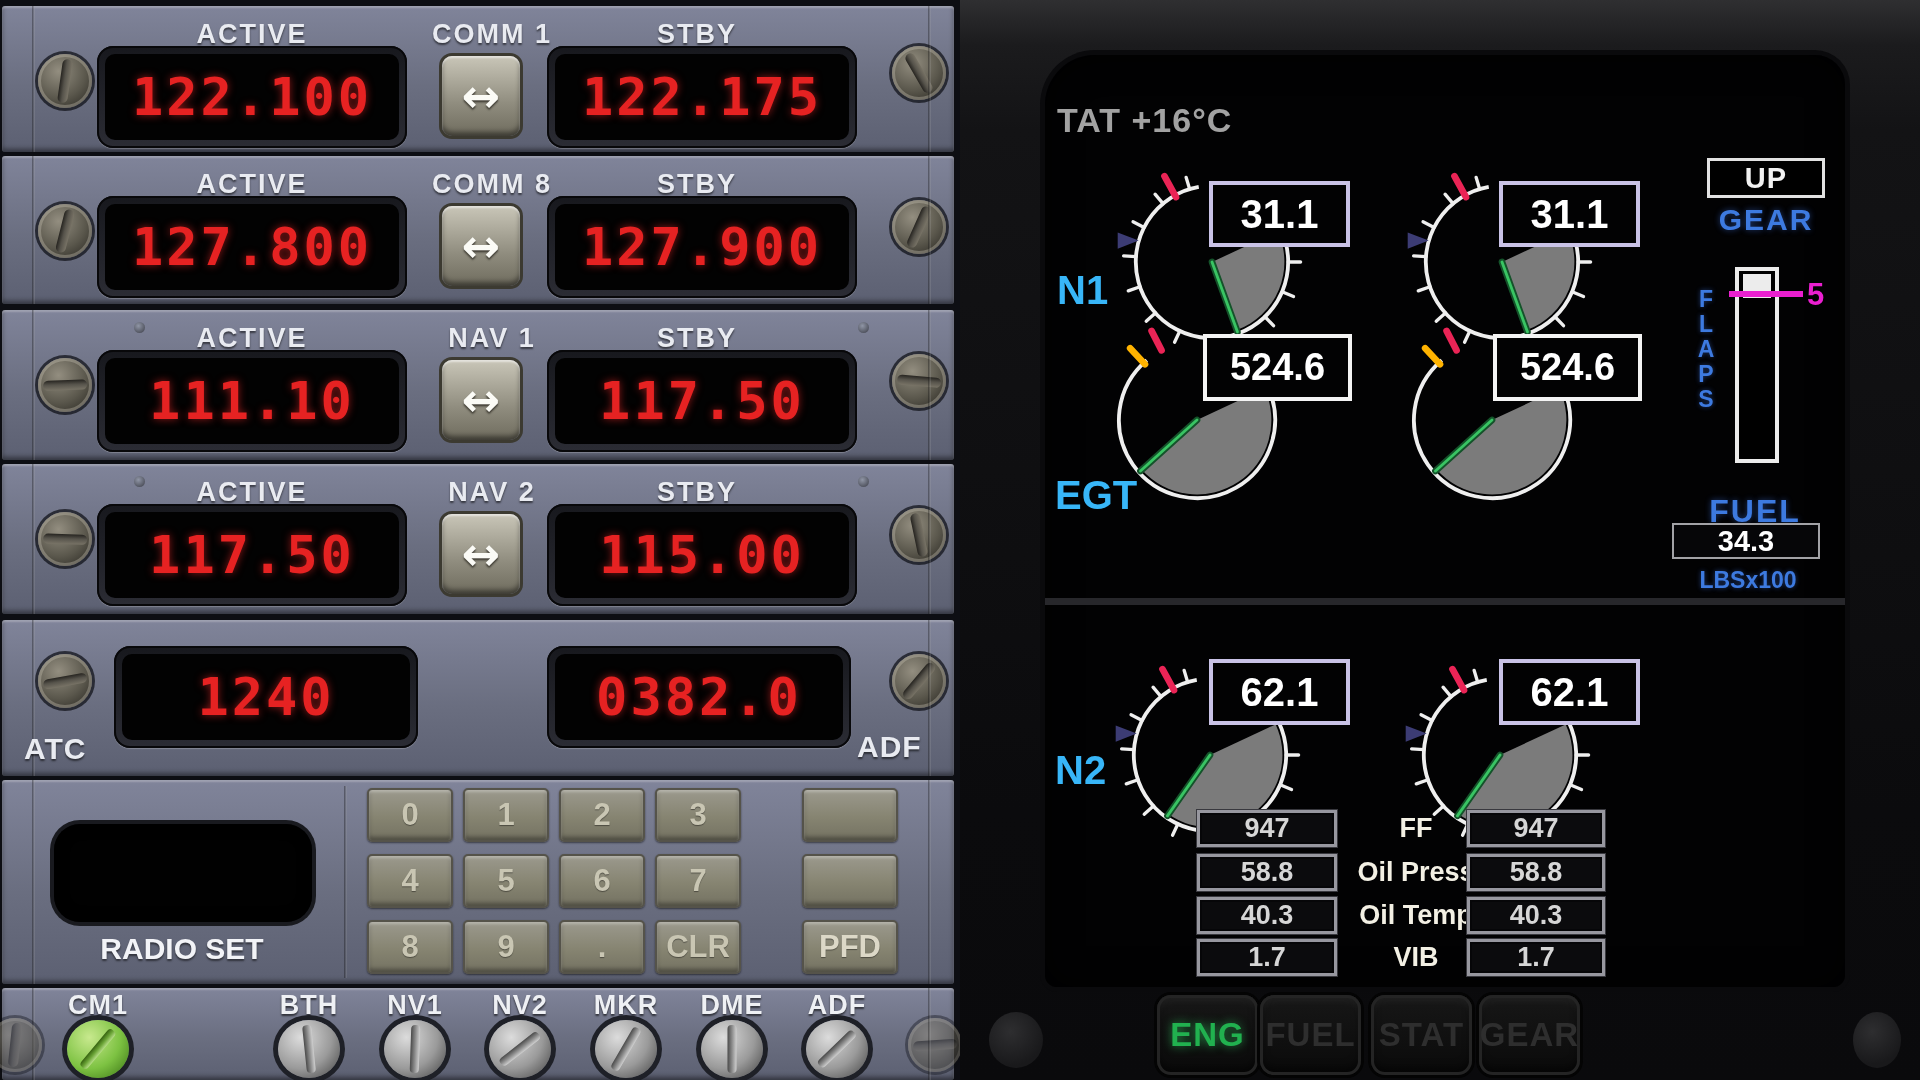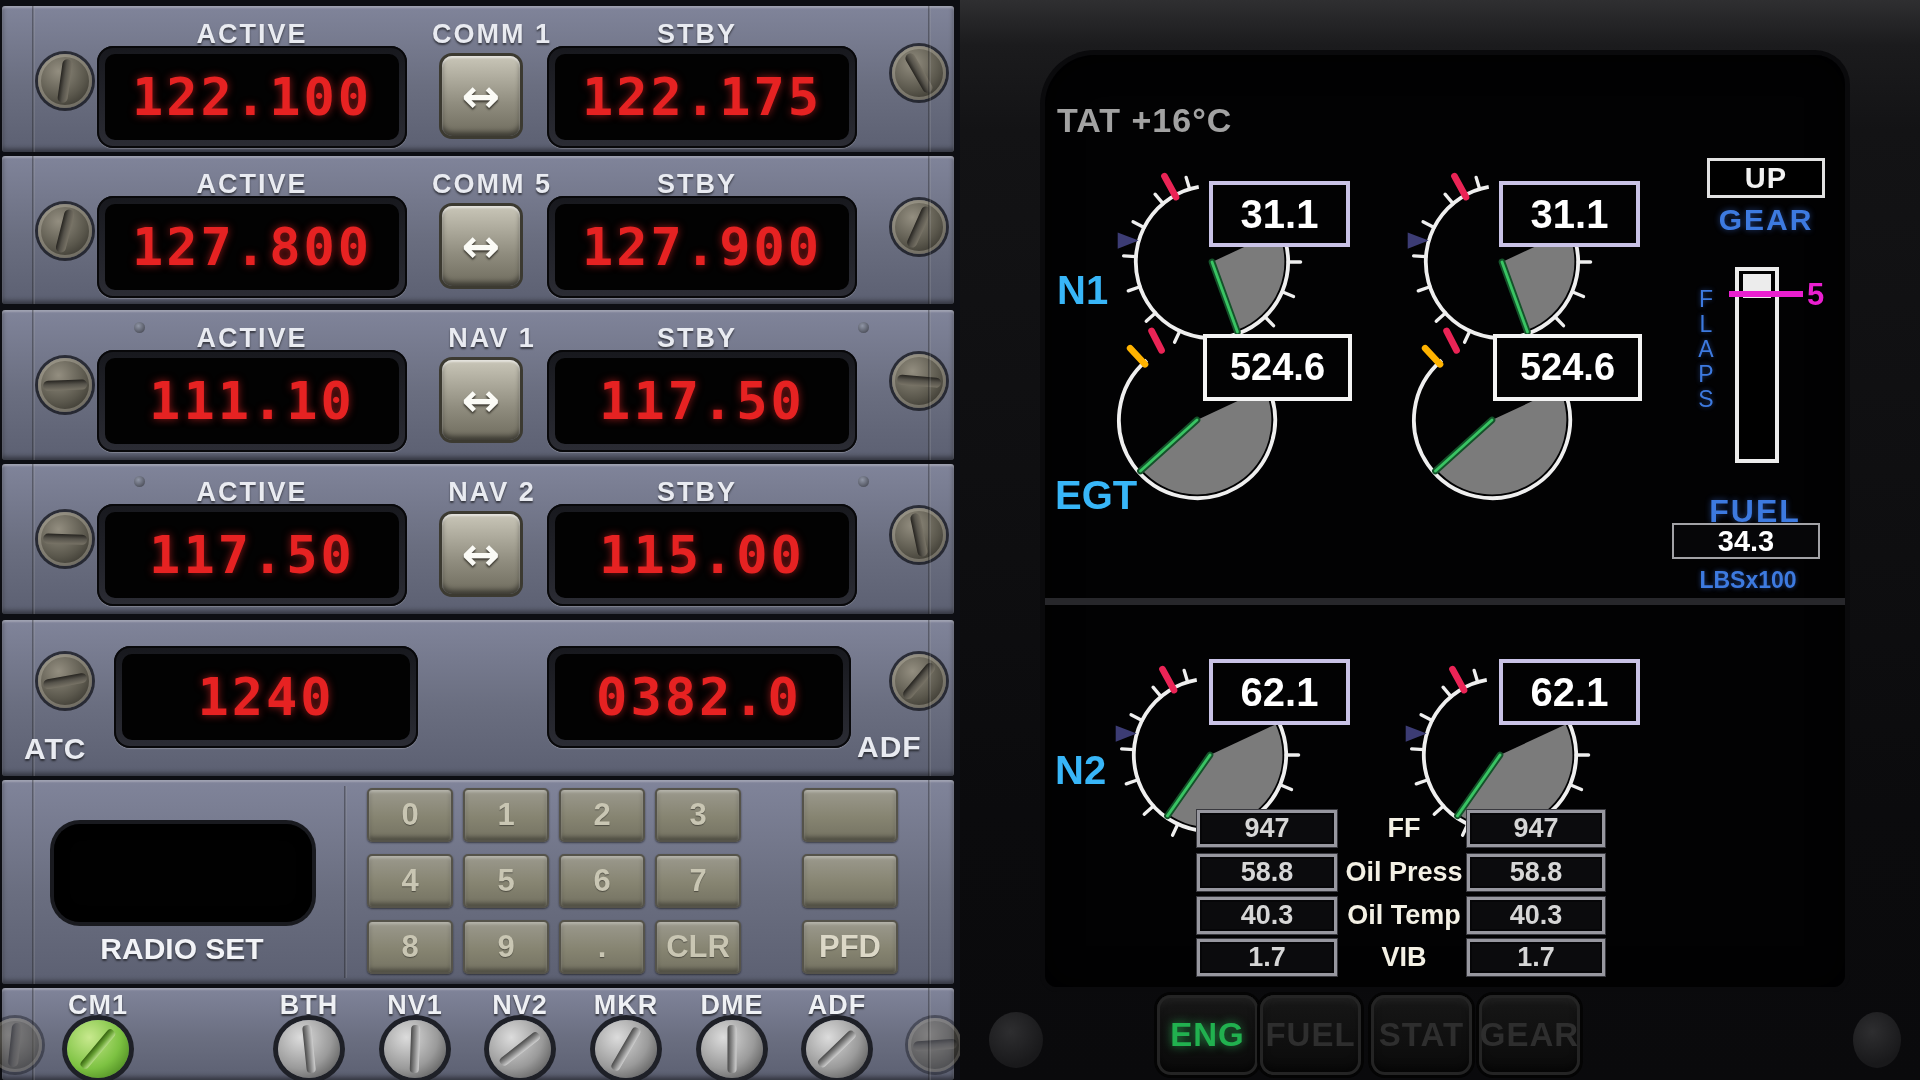--- a/index.html
+++ b/index.html
@@ -91,38 +91,38 @@
   .gneedle{stroke:#39c463;stroke-width:3;stroke-linecap:round;}
   .vbox{position:absolute;z-index:3;width:141px;height:66px;background:#020203;border:4px solid #c9c2e6;
         display:flex;align-items:center;justify-content:center;color:#fff;font-size:40px;font-weight:bold;}
   .vbox.egt{width:149px;height:67px;border-color:#f4f4f4;font-size:38px;}
   .gear-box{position:absolute;left:662px;top:103px;width:118px;height:40px;border:3px solid #e2e2e2;
         display:flex;align-items:center;justify-content:center;color:#f2f2f2;font-size:29px;font-weight:bold;
         letter-spacing:1px;background:#000;}
   .gear-label{position:absolute;left:662px;top:148px;width:118px;text-align:center;color:#3d7ae0;
         font-size:30px;font-weight:bold;letter-spacing:2px;text-shadow:0 0 6px rgba(70,130,255,.45);}
   .flaps-label{position:absolute;left:648px;top:232px;width:26px;font-size:23px;line-height:25px;
-        font-weight:normal;color:#3d7ae0;text-align:center;word-break:break-all;
+        font-weight:bold;color:#3d7ae0;text-align:center;word-break:break-all;
         text-shadow:0 0 5px rgba(70,130,255,.45);}
   .flaps-bar{position:absolute;left:690px;top:212px;width:44px;height:196px;border:4px solid #ececec;background:#000;}
   .flaps-pos{position:absolute;left:4px;top:3px;width:28px;height:24px;background:#ececec;}
   .flaps-line{position:absolute;left:684px;top:236px;width:74px;height:6px;background:#ea1fd0;z-index:4;}
   .flaps-mark{position:absolute;left:762px;top:222px;color:#ea1fd0;font-size:31px;font-weight:bold;z-index:4;}
   .fuel-label{position:absolute;left:640px;top:438px;width:140px;text-align:center;color:#3d7ae0;
         font-size:32px;font-weight:bold;letter-spacing:2px;text-shadow:0 0 6px rgba(70,130,255,.45);}
   .fuel-box{position:absolute;left:627px;top:468px;width:148px;height:36px;border:2px solid #a2a2a6;
         background:#060608;display:flex;align-items:center;justify-content:center;
         color:#fff;font-size:29px;font-weight:bold;}
   .fuel-units{position:absolute;left:628px;top:512px;width:150px;text-align:center;color:#3d7ae0;
         font-size:23px;font-weight:bold;text-shadow:0 0 5px rgba(70,130,255,.45);}
   .tbox{position:absolute;width:140px;height:37px;border:3px solid #97979f;background:#0b0b0d;
         box-shadow:inset 0 0 0 2px #060608, 0 0 0 1px #38383e;
         display:flex;align-items:center;justify-content:center;color:#d6d6d6;font-size:27px;font-weight:bold;}
   .tlabel{position:absolute;width:126px;height:37px;display:flex;align-items:center;justify-content:center;
-        color:#f3f0e4;font-size:27px;font-weight:bold;}
+        color:#f3f0e4;font-size:27px;font-weight:bold;margin-left:12px;}
   .mbtn{position:absolute;top:995px;width:101px;height:80px;border-radius:14px;
         background:linear-gradient(180deg,#171717,#0a0a0a);
         box-shadow:0 0 0 3px #040404, inset 0 0 0 3px #242424, inset 0 6px 9px rgba(255,255,255,.05), inset 0 -6px 10px rgba(0,0,0,.65);
         display:flex;align-items:center;justify-content:center;cursor:pointer;
         color:#2e2e2e;font-size:33px;font-weight:bold;letter-spacing:1px;}
   .mbtn.active{color:#21b14f;text-shadow:0 0 10px rgba(45,205,95,.65);}
   .oval{position:absolute;border-radius:50%;background:radial-gradient(circle at 40% 35%,#2e2e30,#19191b 70%);}
 </style>
 </head>
 <body>
@@ -151,21 +151,21 @@
             <span>122.175</span>
           </div>
         </div>
       <div class="screw" style="left:890px;top:40px;--rot:-30deg;">
           <i></i>
         </div>
     </div>
 
     <div class="plate" style="top:156px;height:148px;">
       <div class="rlabel" style="left:95px;width:310px;">ACTIVE</div>
-      <div class="rlabel" style="left:380px;width:220px;">COMM 5</div>
+      <div class="rlabel" style="left:380px;width:220px;">COMM 8</div>
       <div class="rlabel" style="left:545px;width:300px;">STBY</div>
       <div class="screw" style="left:36px;top:48px;--rot:14deg;">
           <i></i>
         </div>
       <div class="lcd" style="left:95px;width:310px;">
           <div class="lcd-in">
             <span>127.800</span>
           </div>
         </div>
       <div class="swap">

